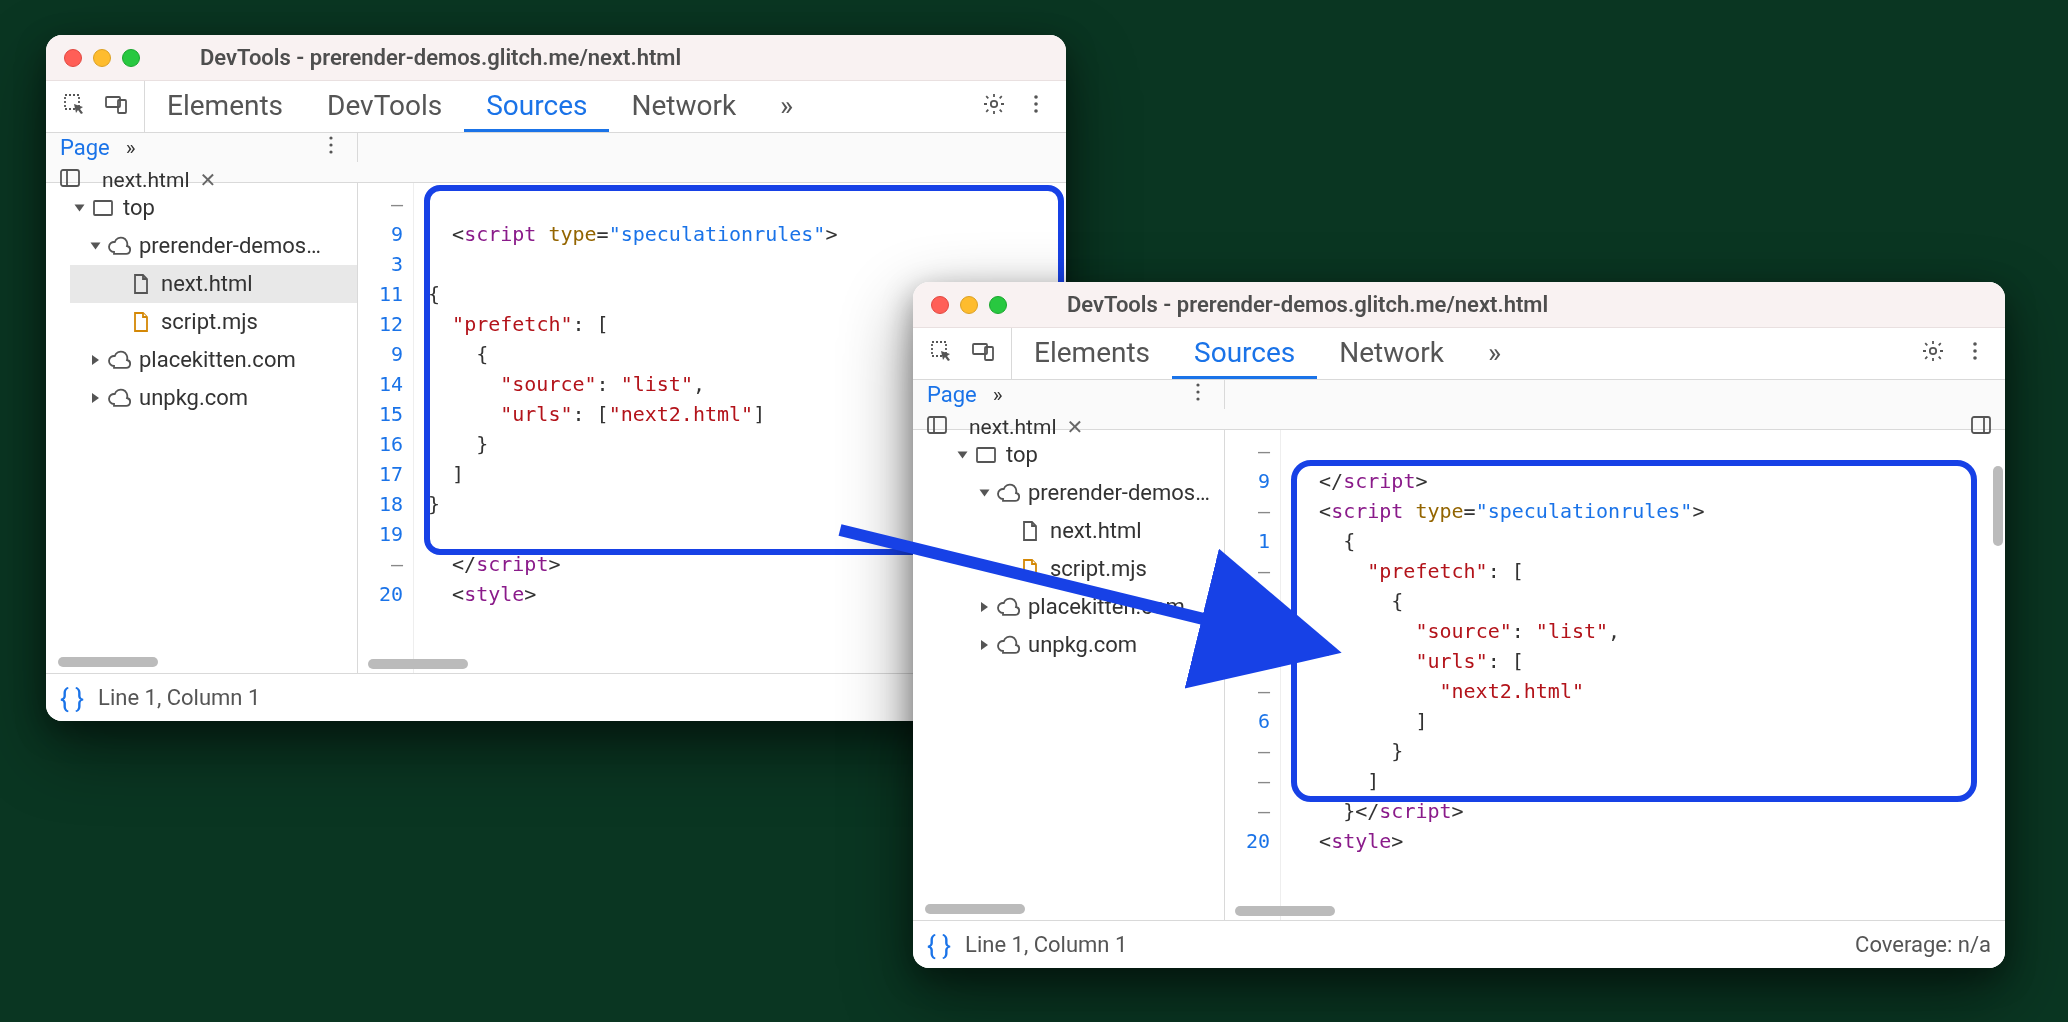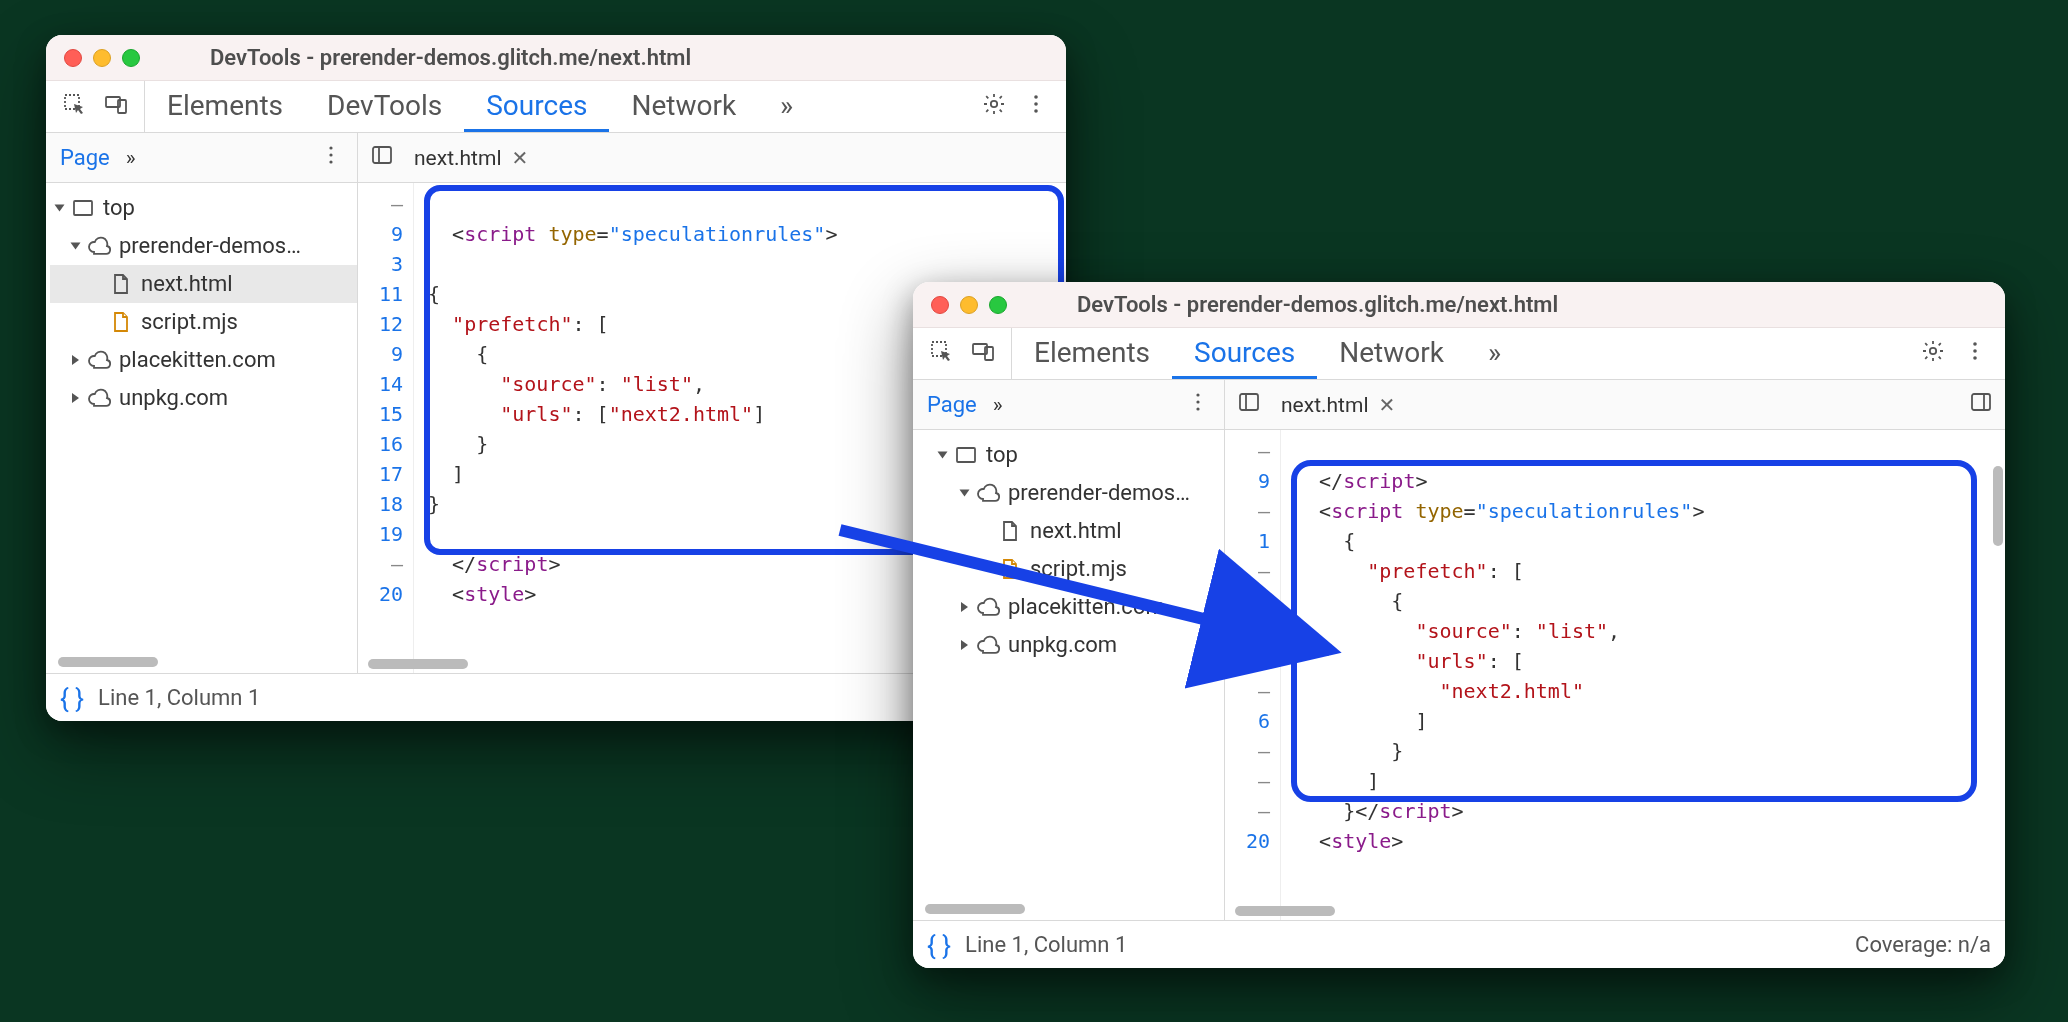--- a/index.html
+++ b/index.html
@@ -21,21 +21,20 @@
     border-radius: 16px;
     overflow: hidden;
     box-shadow: 0 28px 70px rgba(0,0,0,0.45), 0 10px 30px rgba(0,0,0,0.35);
   }
   .titlebar {
     height: 46px;
     background: #f9f2f2;
     display: flex;
     align-items: center;
     padding: 0 18px;
-    gap: 10px;
     border-bottom: 1px solid #e9e0e0;
   }
   .traffic { display: flex; gap: 11px; align-items: center; }
   .dot { width: 18px; height: 18px; border-radius: 50%; }
   .dot.red { background:#ff5f57; border:1px solid #e04840; }
   .dot.yellow { background:#febc2e; border:1px solid #dba024; }
   .dot.green { background:#28c840; border:1px solid #1ba62f; }
   .title { flex: 1; text-align: left; padding-left: 60px; font-weight: 600; color:#4e4e4e; font-size:22px; white-space:nowrap; overflow:hidden; }
 
   .tabbar {
@@ -55,36 +54,37 @@
     cursor: pointer;
   }
   .tab.active { color:#1a73e8; border-bottom-color:#1a73e8; }
   .tabbar .right-icons { display:flex; align-items:center; gap:18px; padding:0 18px; }
 
   .subbar {
     height: 50px;
     display:flex;
     border-bottom:1px solid #d9d9d9;
     background:#fafafa;
+    flex-direction:column;
   }
   .subbar .page-panel {
     width: 312px;
     display:flex; align-items:center;
     padding:0 14px;
     gap:16px;
     border-right:1px solid #d9d9d9;
   }
   .subbar .page-label { color:#1a73e8; font-size:22px; }
   .subbar .file-tabs { flex:1; display:flex; align-items:center; gap:12px; padding:0 12px; }
   .file-tab { display:flex; align-items:center; gap:10px; padding:6px 8px; }
   .file-tab .close { color:#666; font-size:20px; }
 
   .body-row { display:flex; height:calc(100% - 46px - 52px - 50px - 48px); }
   .sidebar { width:312px; border-right:1px solid #d9d9d9; overflow:hidden; position:relative; }
-  .tree { padding:6px 0 0 4px; font-size:22px; line-height:34px; white-space:nowrap; }
+  .tree { padding:6px 0 0 24px; font-size:22px; line-height:34px; white-space:nowrap; }
   .tree-item { display:flex; align-items:center; gap:8px; padding:2px 6px; }
   .tree-item.selected { background:#e8e8e8; }
   .indent1 { padding-left:22px; }
   .indent2 { padding-left:44px; }
   .indent3 { padding-left:66px; }
   .tri { width:0;height:0;border-left:7px solid #555;border-top:5px solid transparent;border-bottom:5px solid transparent; }
   .tri.down { transform:rotate(90deg); }
   .tri.spacer { visibility:hidden; }
 
   .editor { flex:1; min-width:0; position:relative; overflow:hidden; }

